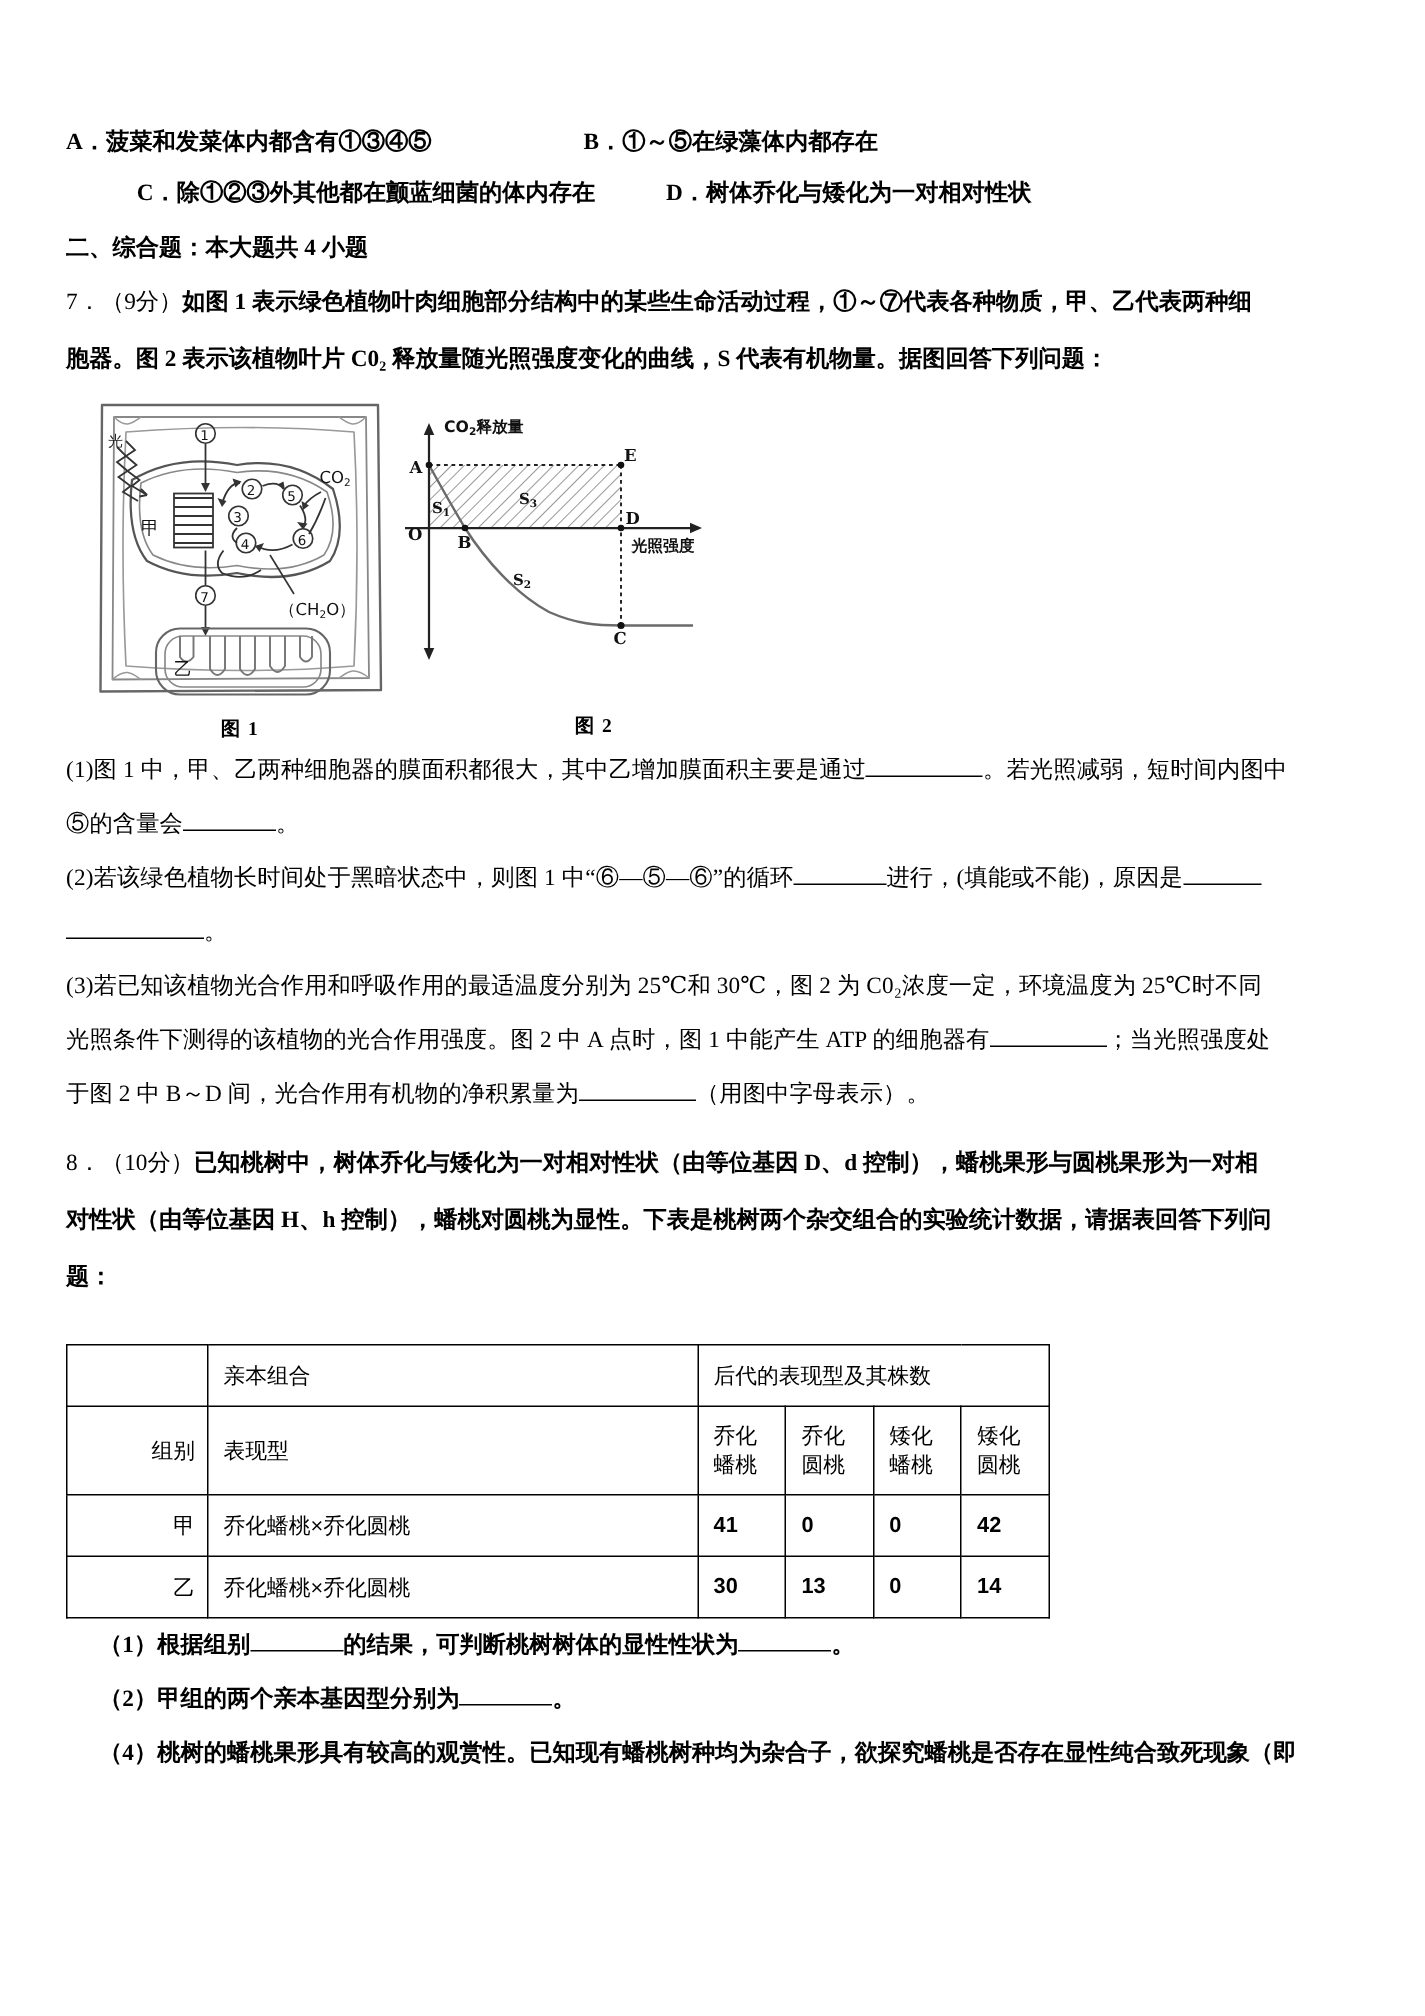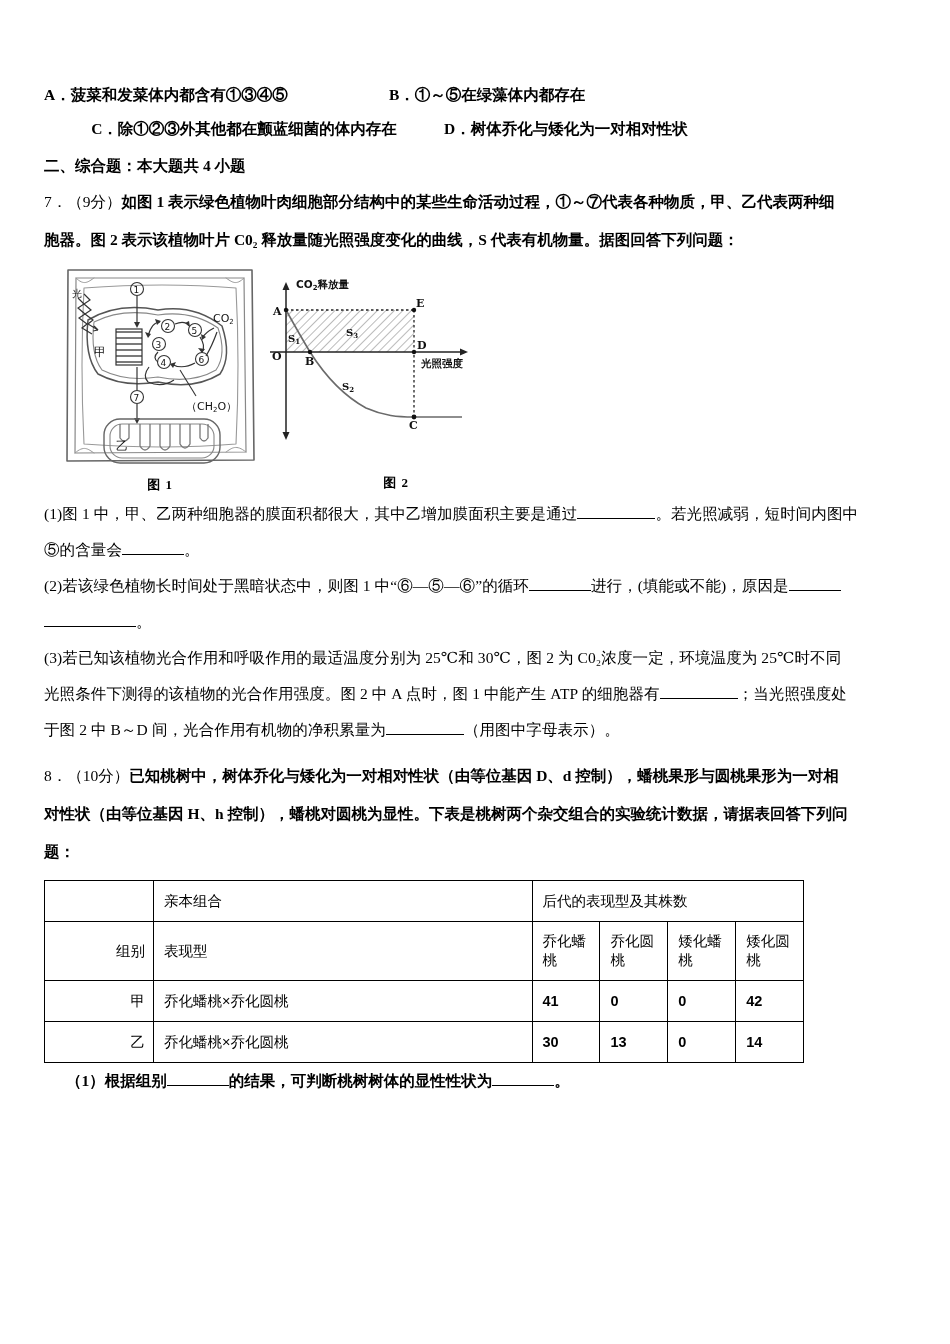--- a/index.html
+++ b/index.html
@@ -94,22 +94,22 @@
   .fig-cap {
     text-align: center;
     font-size: 13px;
     font-weight: bold;
     letter-spacing: 1px;
   }
 
   
   table.data-table {
     border-collapse: collapse;
-    width: 760px;
-    margin-top: 10px;
+    width: 656px;
+    margin-top: 26px;
     margin-left: 0px;
     table-layout: fixed;
   }
   table.data-table td {
     border: 1px solid #000;
     font-size: 14.5px;
     padding: 10px 8px 10px 10px;
     vertical-align: middle;
     height: 20px;
     font-family: "Liberation Sans", "DejaVu Sans", sans-serif;
@@ -384,17 +384,23 @@
           <td class="c-num cell-bold">0</td>
           <td class="c-num cell-bold">14</td>
         </tr>
       </tbody>
     </table>
 
     <div class="sub-q">
       <span>（1）根据组别</span><span class="blank bl-md"></span><span>的结果，可判断桃树树体的显性性状为</span><span class="blank bl-md"></span><span>。</span>
     </div>
 
-
-
+    <div class="sub-q">
+      <span>（2）甲组的两个亲本基因型分别为</span><span class="blank bl-md"></span><span>。</span>
+    </div>
+
+
+    <div class="sub-q">
+      <span>（4）桃树的蟠桃果形具有较高的观赏性。已知现有蟠桃树种均为杂合子，欲探究蟠桃是否存在显性纯合致死现象（即</span>
+    </div>
 
   </div>
 </div>
 
 </body></html>

